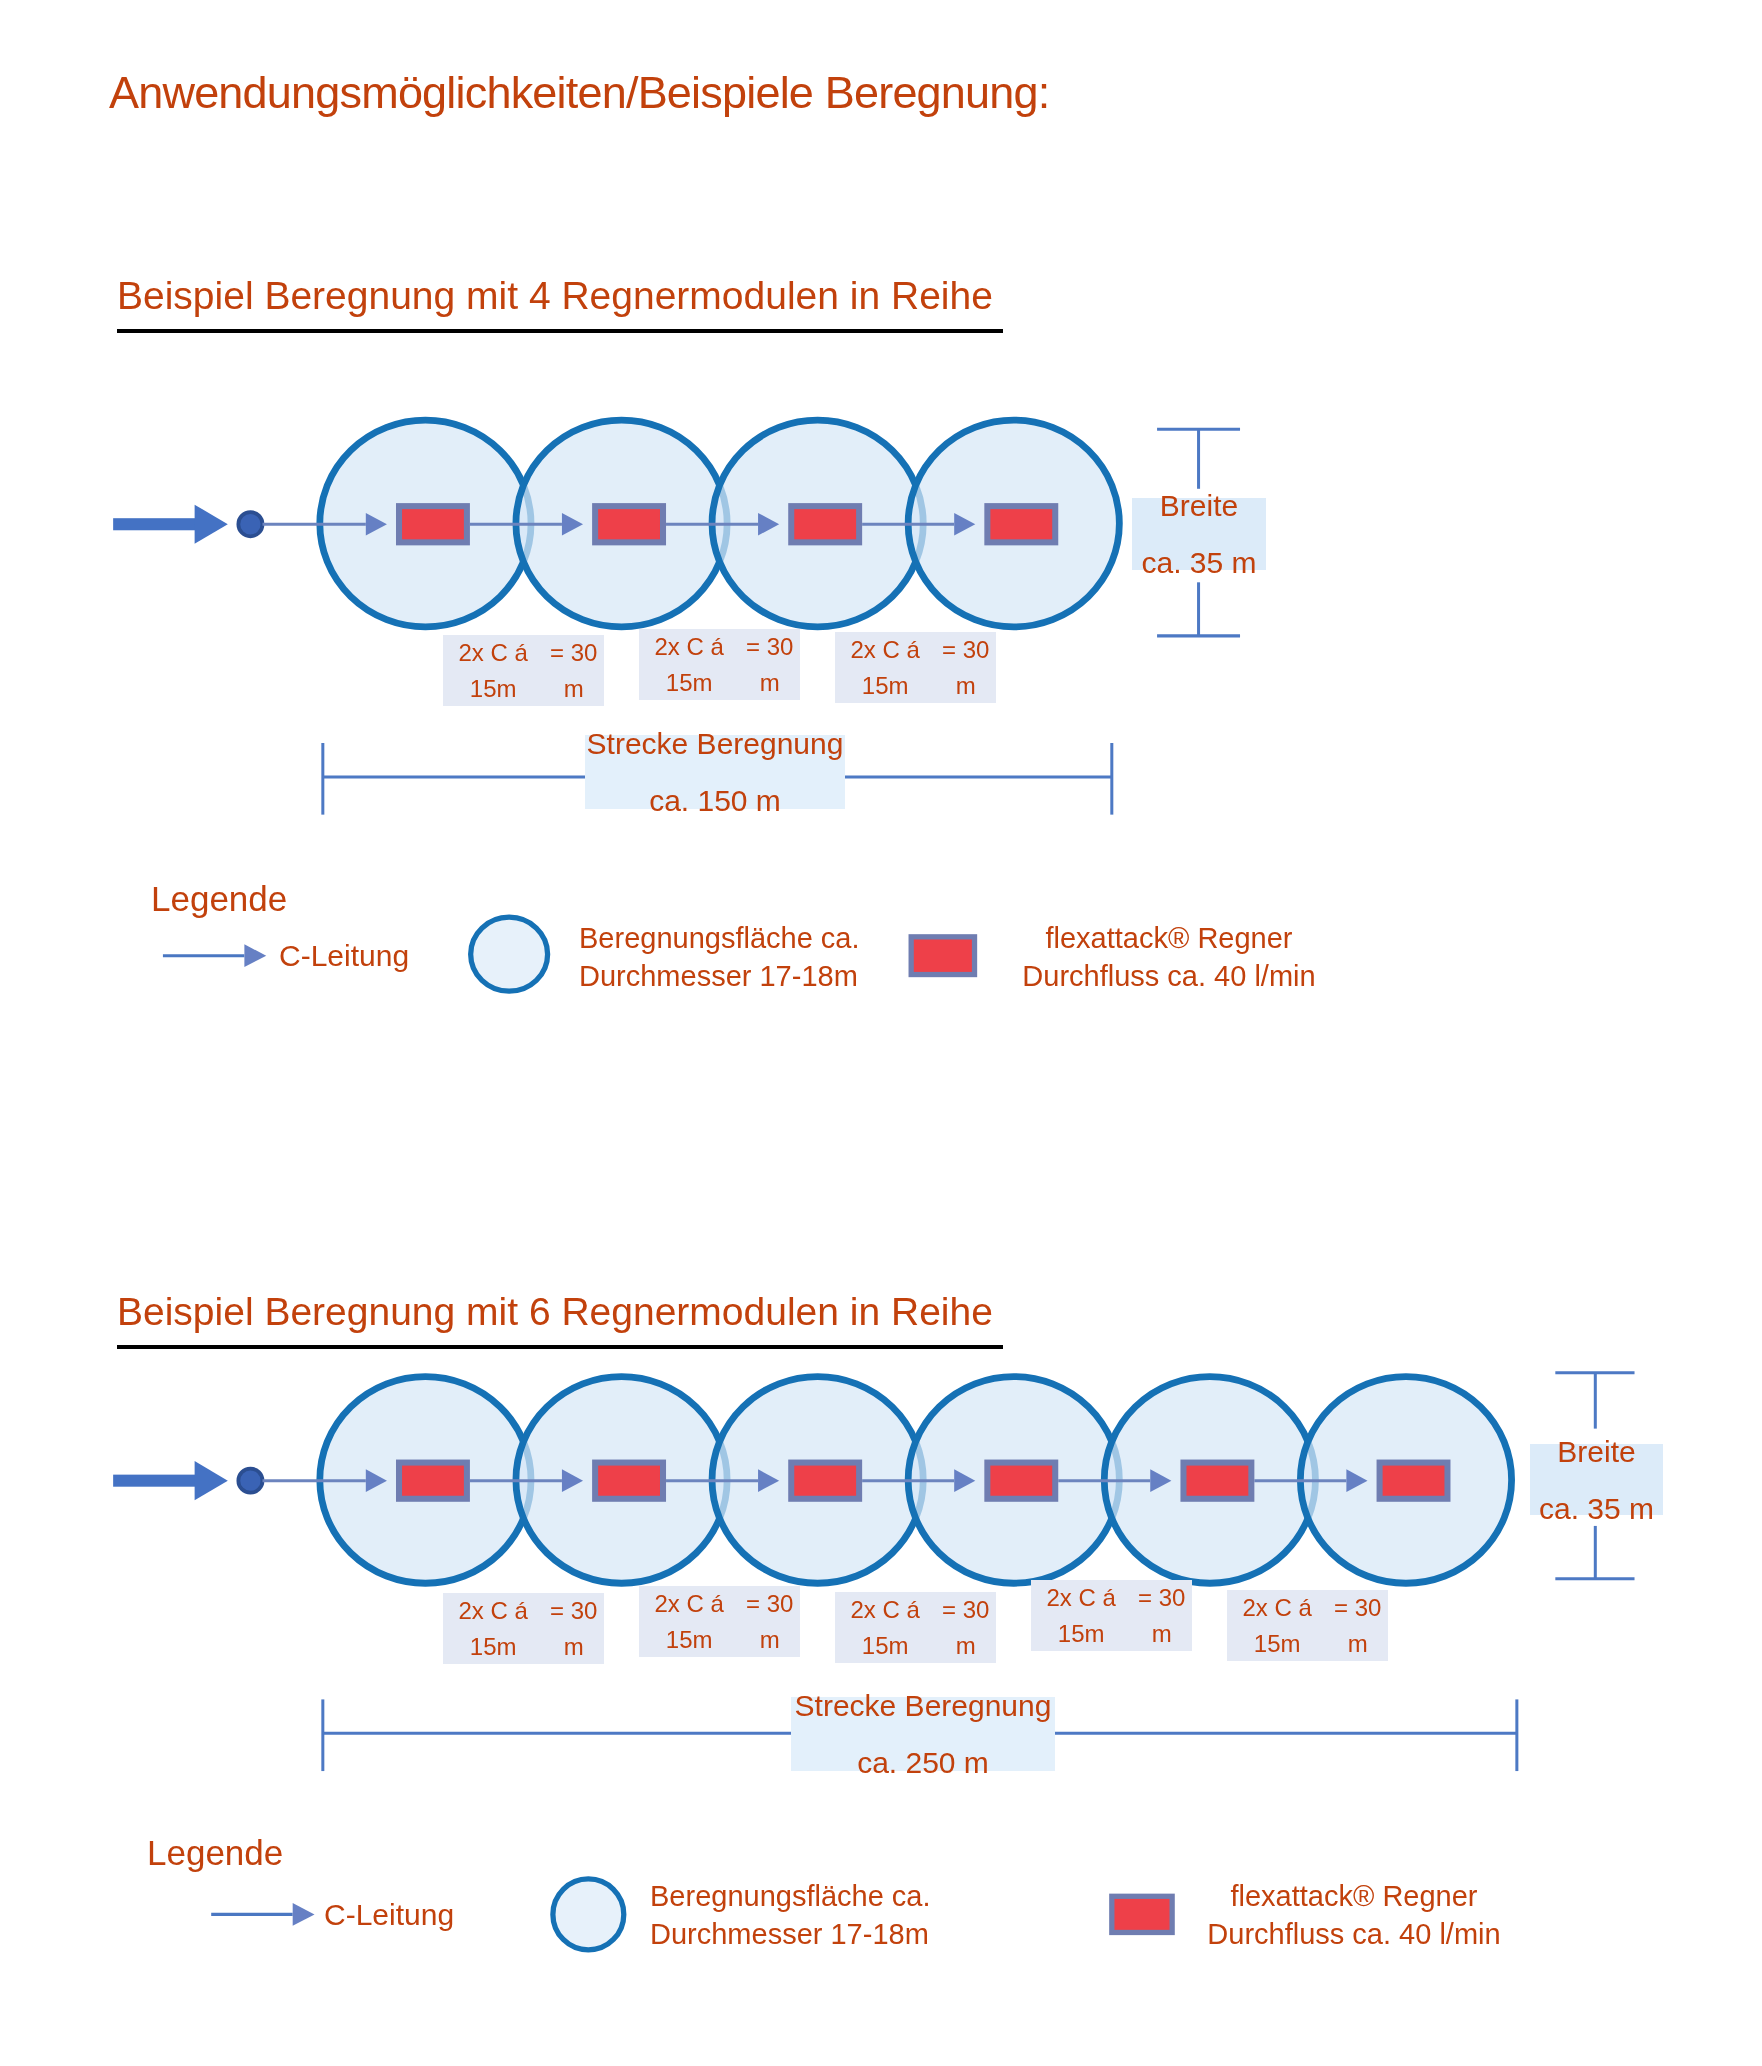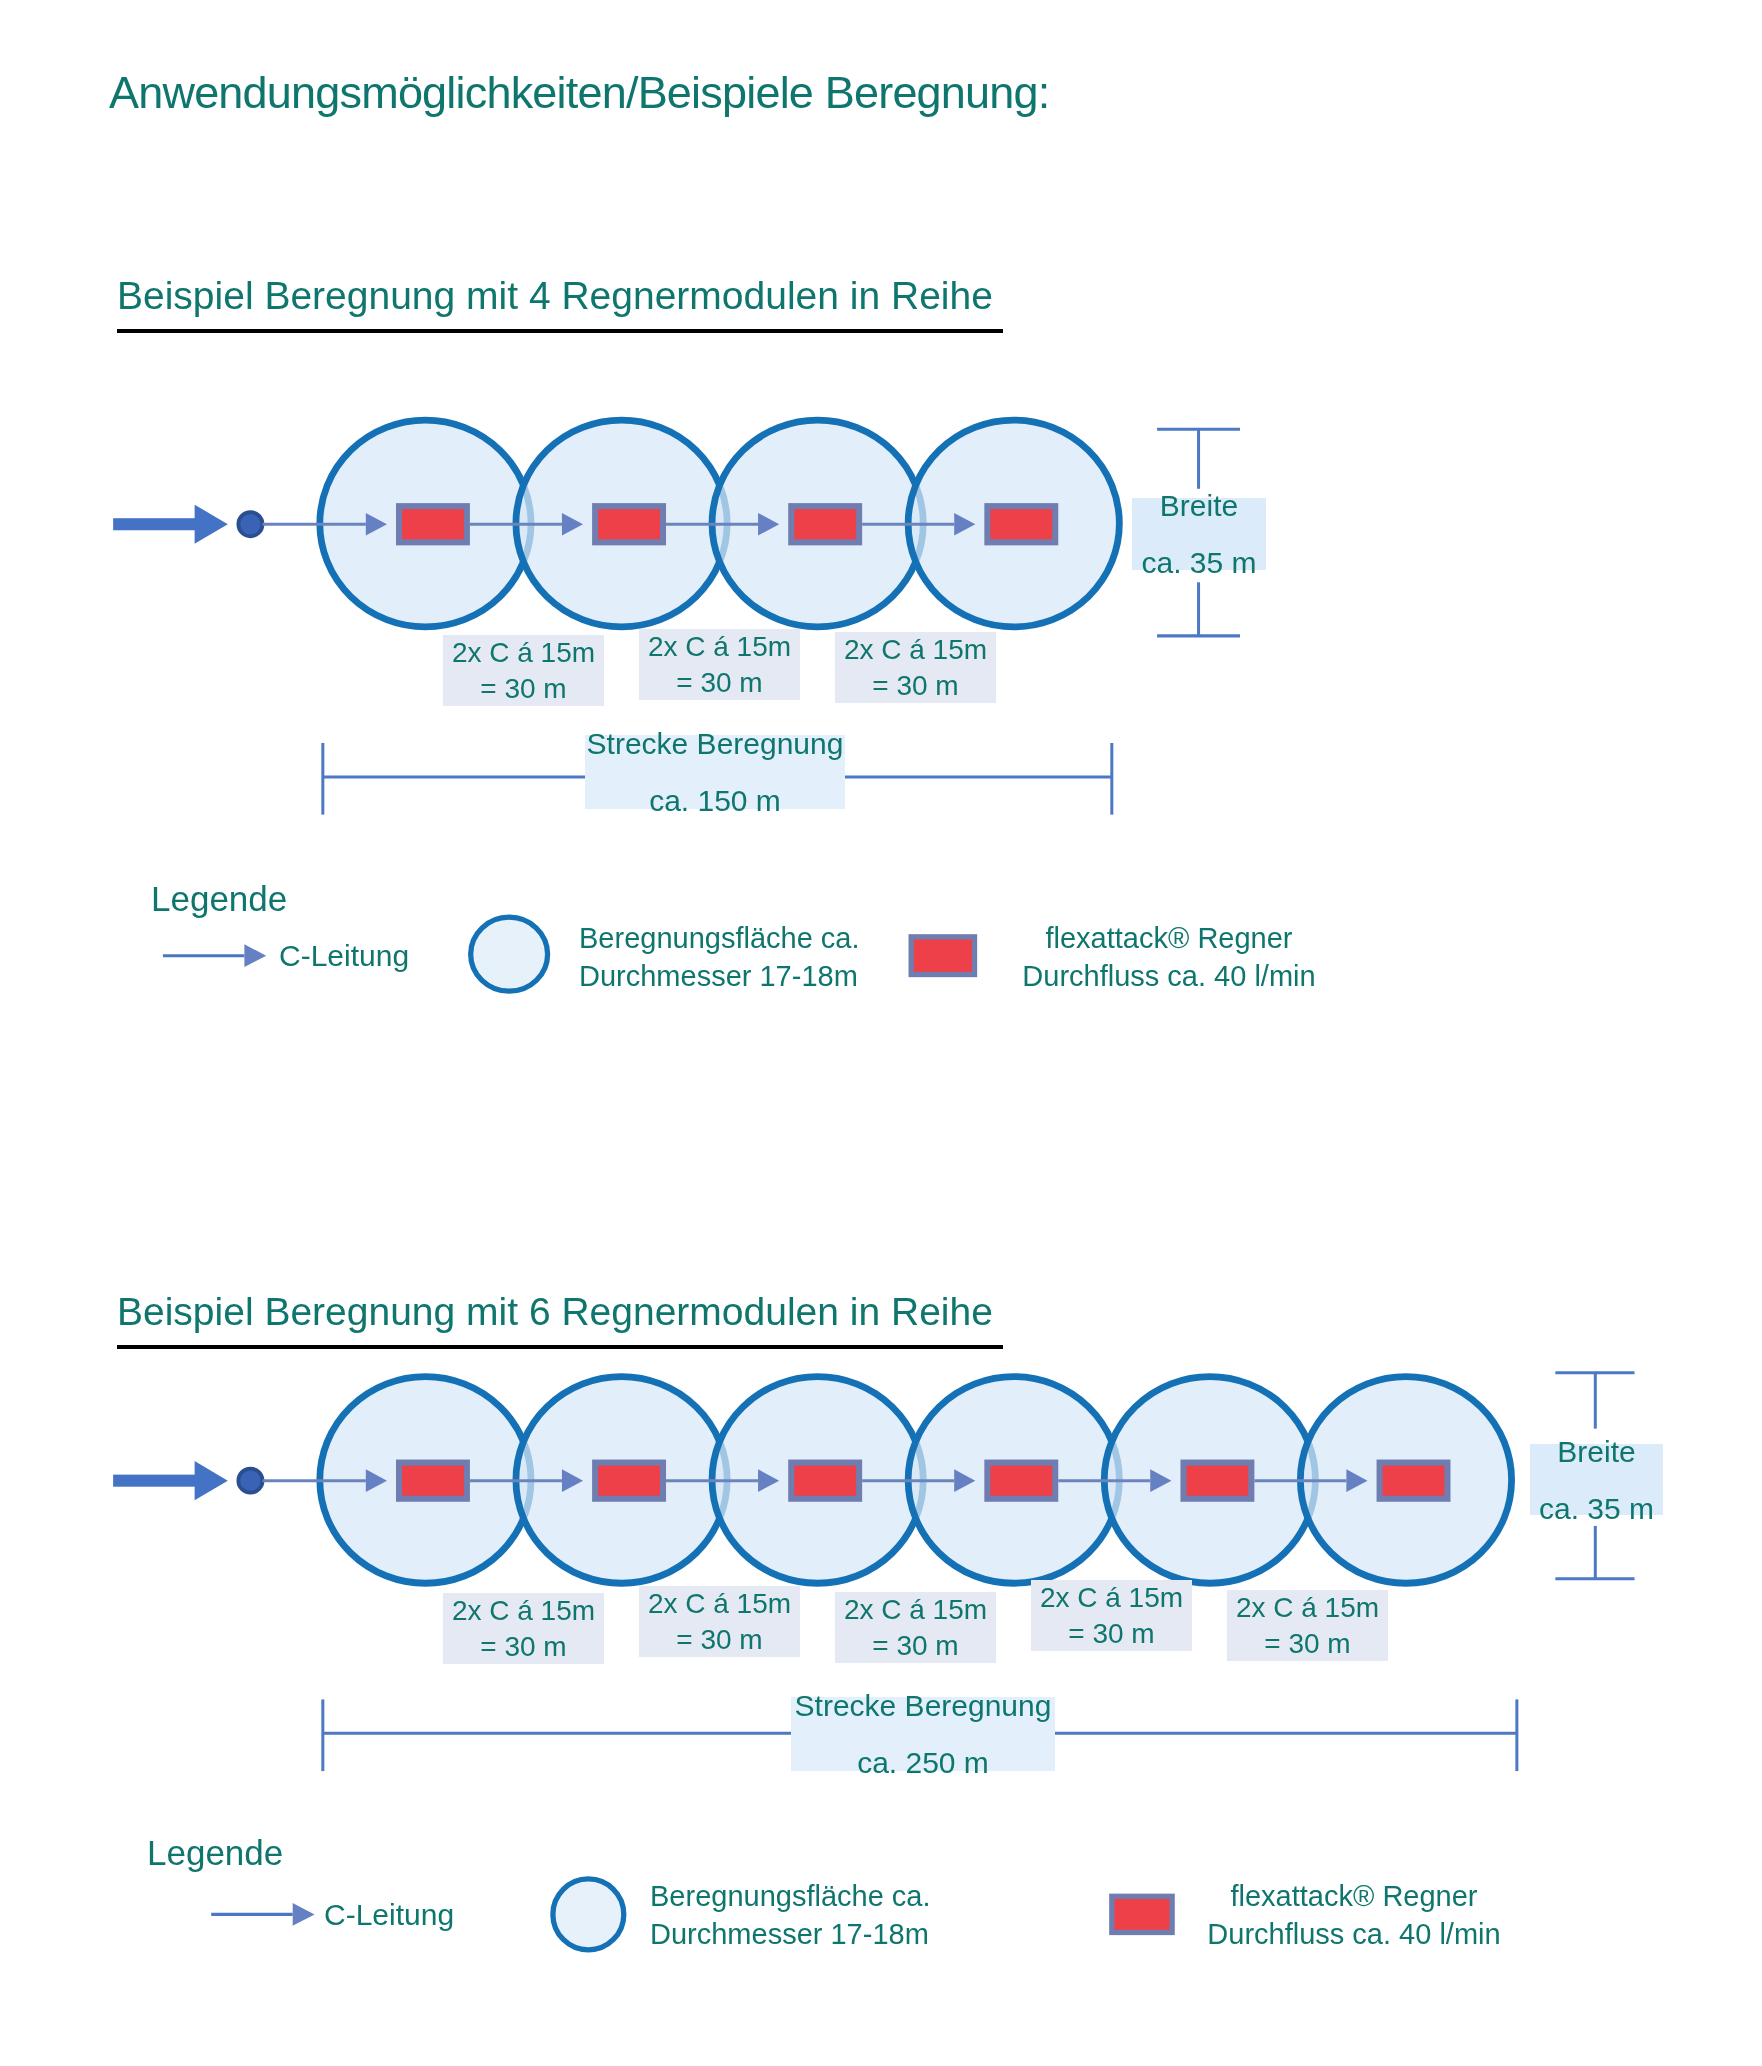--- a/index.html
+++ b/index.html
@@ -1,26 +1,26 @@
 <!DOCTYPE html>
 <html style="font-size:12px"><head>
 <meta charset="utf-8">
 <style>
   html,body{margin:0;padding:0;background:#ffffff;}
   .page{position:relative;width:1762px;height:2022px;background:#ffffff;
-        font-family:"Liberation Sans", sans-serif;color:#0f766e;overflow:hidden;border-radius:6px;}
+        font-family:"Liberation Sans", sans-serif;color:#c2410c;overflow:hidden;border-radius:6px;}
   .abs{position:absolute;}
   .page-title{left:109px;top:69px;font-size:45px;line-height:48px;letter-spacing:-0.8px;}
   .section-heading{font-size:39px;line-height:39px;display:inline-block;
         border-bottom:4.5px solid #000;padding-bottom:14px;padding-right:10.6px;}
   #heading-1{left:117px;top:276px;}
   #heading-2{left:117px;top:1292px;}
   .legend-title{font-size:35px;line-height:35px;}
-  .label-box{background:#E4E9F4;text-align:center;font-size:28px;line-height:36px;
-        display:flex;flex-direction:column;justify-content:center;}
+  .label-box{background:#E4E9F4;text-align:center;font-size:24px;line-height:36px;
+        display:flex;justify-content:center;}
   .dim-box{background:#DCEBF9;text-align:center;font-size:30px;line-height:37px;
         display:flex;flex-direction:column;justify-content:center;gap:20px;}
   .strecke-box{background:#E3F0FB;}
   .legend-label{font-size:30px;line-height:30px;}
   .legend-twoline{font-size:29px;line-height:38px;}
   .centered{text-align:center;}
   svg{position:absolute;left:0;top:0;}
   .diagram-svg{pointer-events:none;}
 </style>
 </head>

